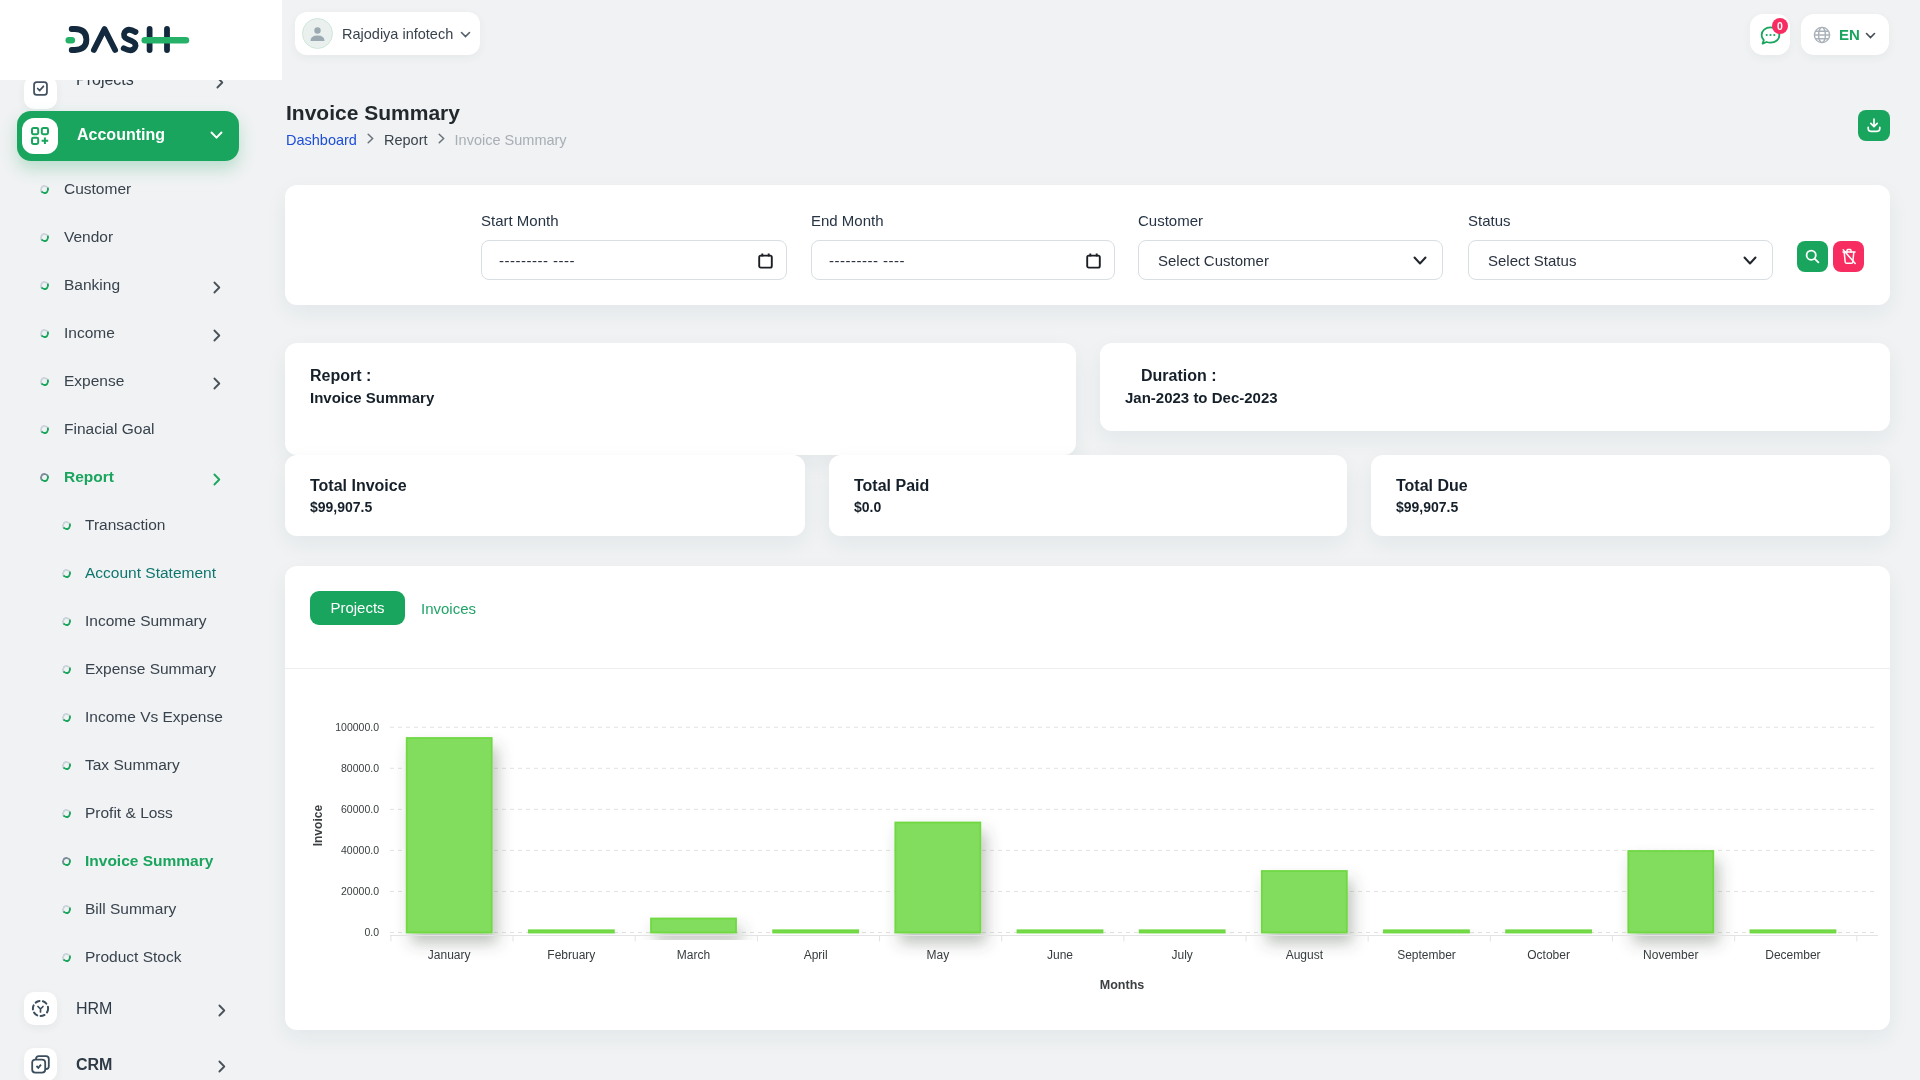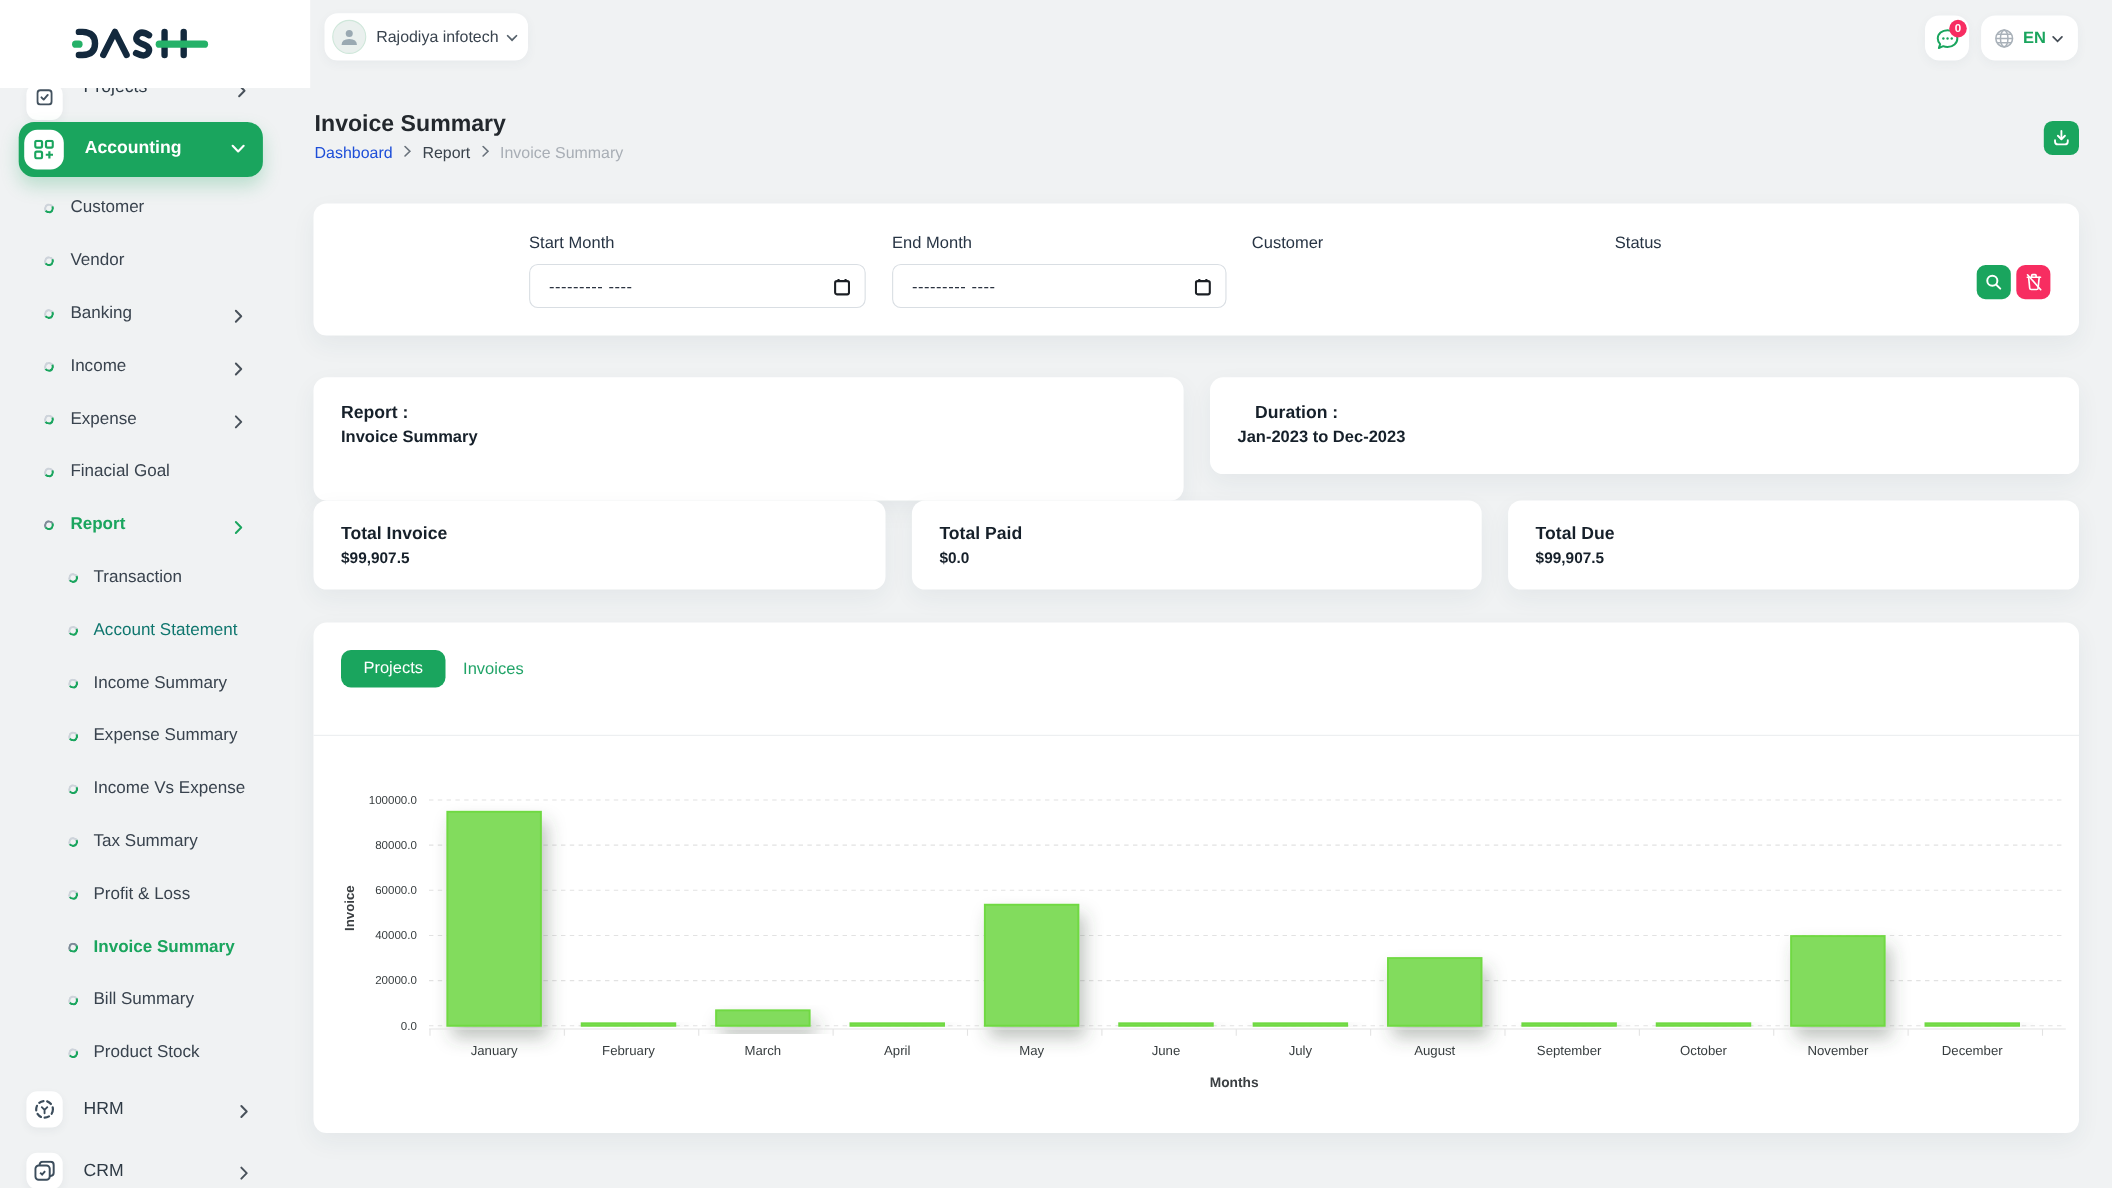--- a/index.html
+++ b/index.html
@@ -94,21 +94,21 @@
         <path d="M1.4 1.5 L6.3 6.5 L1.4 11.5" fill="none" stroke="#49525b" stroke-width="1.8" stroke-linecap="round" stroke-linejoin="round"></path>
       </svg>
       <div class="abs" style="left:24px;top:1048px;width:33px;height:33px;background:#fff;border-radius:10px;box-shadow:0 3px 8px rgba(50,70,90,.06);"></div>
       <svg class="abs" style="left:31px;top:1055px;" width="19" height="19" viewBox="0 0 19 19">
         <g fill="none" stroke="#3c4d5c" stroke-width="1.8">
           <rect x="1.2" y="4.6" width="13" height="13" rx="3"></rect>
           <path d="M5 4.6 L5 4 Q5 1.2 7.8 1.2 L15 1.2 Q17.8 1.2 17.8 4 L17.8 11.2 Q17.8 14 15 14 L14.4 14"></path>
           <path d="M5.5 11 L7.3 12.8 L10 9.6"></path>
         </g>
       </svg>
-      <span class="abs" style="left:76px;top:1056px;font-size:16px;font-weight:400;color:#2e3a45;">CRM</span>
+      <span class="abs" style="left:76px;top:1056px;font-size:16px;font-weight:700;color:#2e3a45;">CRM</span>
       <svg class="abs" style="left:218px;top:1060px;" width="8" height="13" viewBox="0 0 8 13">
         <path d="M1.4 1.5 L6.3 6.5 L1.4 11.5" fill="none" stroke="#49525b" stroke-width="1.8" stroke-linecap="round" stroke-linejoin="round"></path>
       </svg>
     </div>
 
   <div class="abs" style="left:0;top:0;width:282px;height:80px;background:#fff;z-index:5;">
     <svg class="abs" style="left:64px;top:20px;" width="130" height="40" viewBox="0 0 130 40">
       <g fill="none" stroke="#13293d" stroke-width="5.8" stroke-linecap="round" stroke-linejoin="round">
         <path d="M7.7 9 L11 9 Q22.4 9.4 22.4 19.5 Q22.4 29.6 11 30 L7.7 30"></path>
         <path d="M29.9 30 L40.5 9 L51.1 30"></path>
@@ -196,21 +196,33 @@
   <div class="abs" style="left:526px;top:55px;width:304px;height:40px;border:1px solid #d9dee3;border-radius:8px;">
     <span class="abs" style="left:17px;top:11px;font-size:15px;letter-spacing:.5px;color:#2b3340;">--------- ----</span>
     <svg class="abs" style="right:13px;top:12px;" width="15" height="16" viewBox="0 0 15 16">
       <g fill="none" stroke="#1b1f24" stroke-width="1.9">
           <rect x="1.2" y="2.6" width="12.6" height="12" rx="1.6"></rect>
         </g>
       <path d="M4.3 0.6 L4.3 3.4 M10.7 0.6 L10.7 3.4" stroke="#1b1f24" stroke-width="1.9"></path>
     </svg>
   </div>
   <span class="abs" style="left:853px;top:27px;font-size:15px;color:#273444;">Customer</span>
+  <div class="abs" style="left:853px;top:55px;width:305px;height:40px;border:1px solid #d9dee3;border-radius:8px;">
+    <span class="abs" style="left:19px;top:11px;font-size:15px;color:#2b3340;">Select Customer</span>
+    <svg class="abs" style="right:15px;top:15px;" width="14" height="10" viewBox="0 0 14 10">
+        <path d="M1.5 1.5 L7 7.5 L12.5 1.5" fill="none" stroke="#21262c" stroke-width="2" stroke-linecap="round" stroke-linejoin="round"></path>
+      </svg>
+  </div>
   <span class="abs" style="left:1183px;top:27px;font-size:15px;color:#273444;">Status</span>
+  <div class="abs" style="left:1183px;top:55px;width:305px;height:40px;border:1px solid #d9dee3;border-radius:8px;">
+    <span class="abs" style="left:19px;top:11px;font-size:15px;color:#2b3340;">Select Status</span>
+    <svg class="abs" style="right:15px;top:15px;" width="14" height="10" viewBox="0 0 14 10">
+        <path d="M1.5 1.5 L7 7.5 L12.5 1.5" fill="none" stroke="#21262c" stroke-width="2" stroke-linecap="round" stroke-linejoin="round"></path>
+      </svg>
+  </div>
   <div class="abs" style="left:1512px;top:56px;width:31px;height:31px;background:#1aa55e;border-radius:8px;">
     <svg class="abs" style="left:8px;top:8px;" width="15" height="15" viewBox="0 0 15 15">
       <circle cx="6.2" cy="6.2" r="4.6" fill="none" stroke="#fff" stroke-width="1.8"></circle>
       <path d="M9.8 9.8 L13.4 13.4" stroke="#fff" stroke-width="1.8" stroke-linecap="round"></path>
     </svg>
   </div>
   <div class="abs" style="left:1548px;top:56px;width:31px;height:31px;background:#f72d61;border-radius:8px;">
     <svg class="abs" style="left:8px;top:7px;" width="16" height="17" viewBox="0 0 16 17">
       <g fill="none" stroke="#fff" stroke-width="1.5" stroke-linecap="round" stroke-linejoin="round">
         <path d="M3.2 4.2 L4.2 14 Q4.3 15.2 5.5 15.2 L10.5 15.2 Q11.7 15.2 11.8 14 L12.8 4.2"></path>

